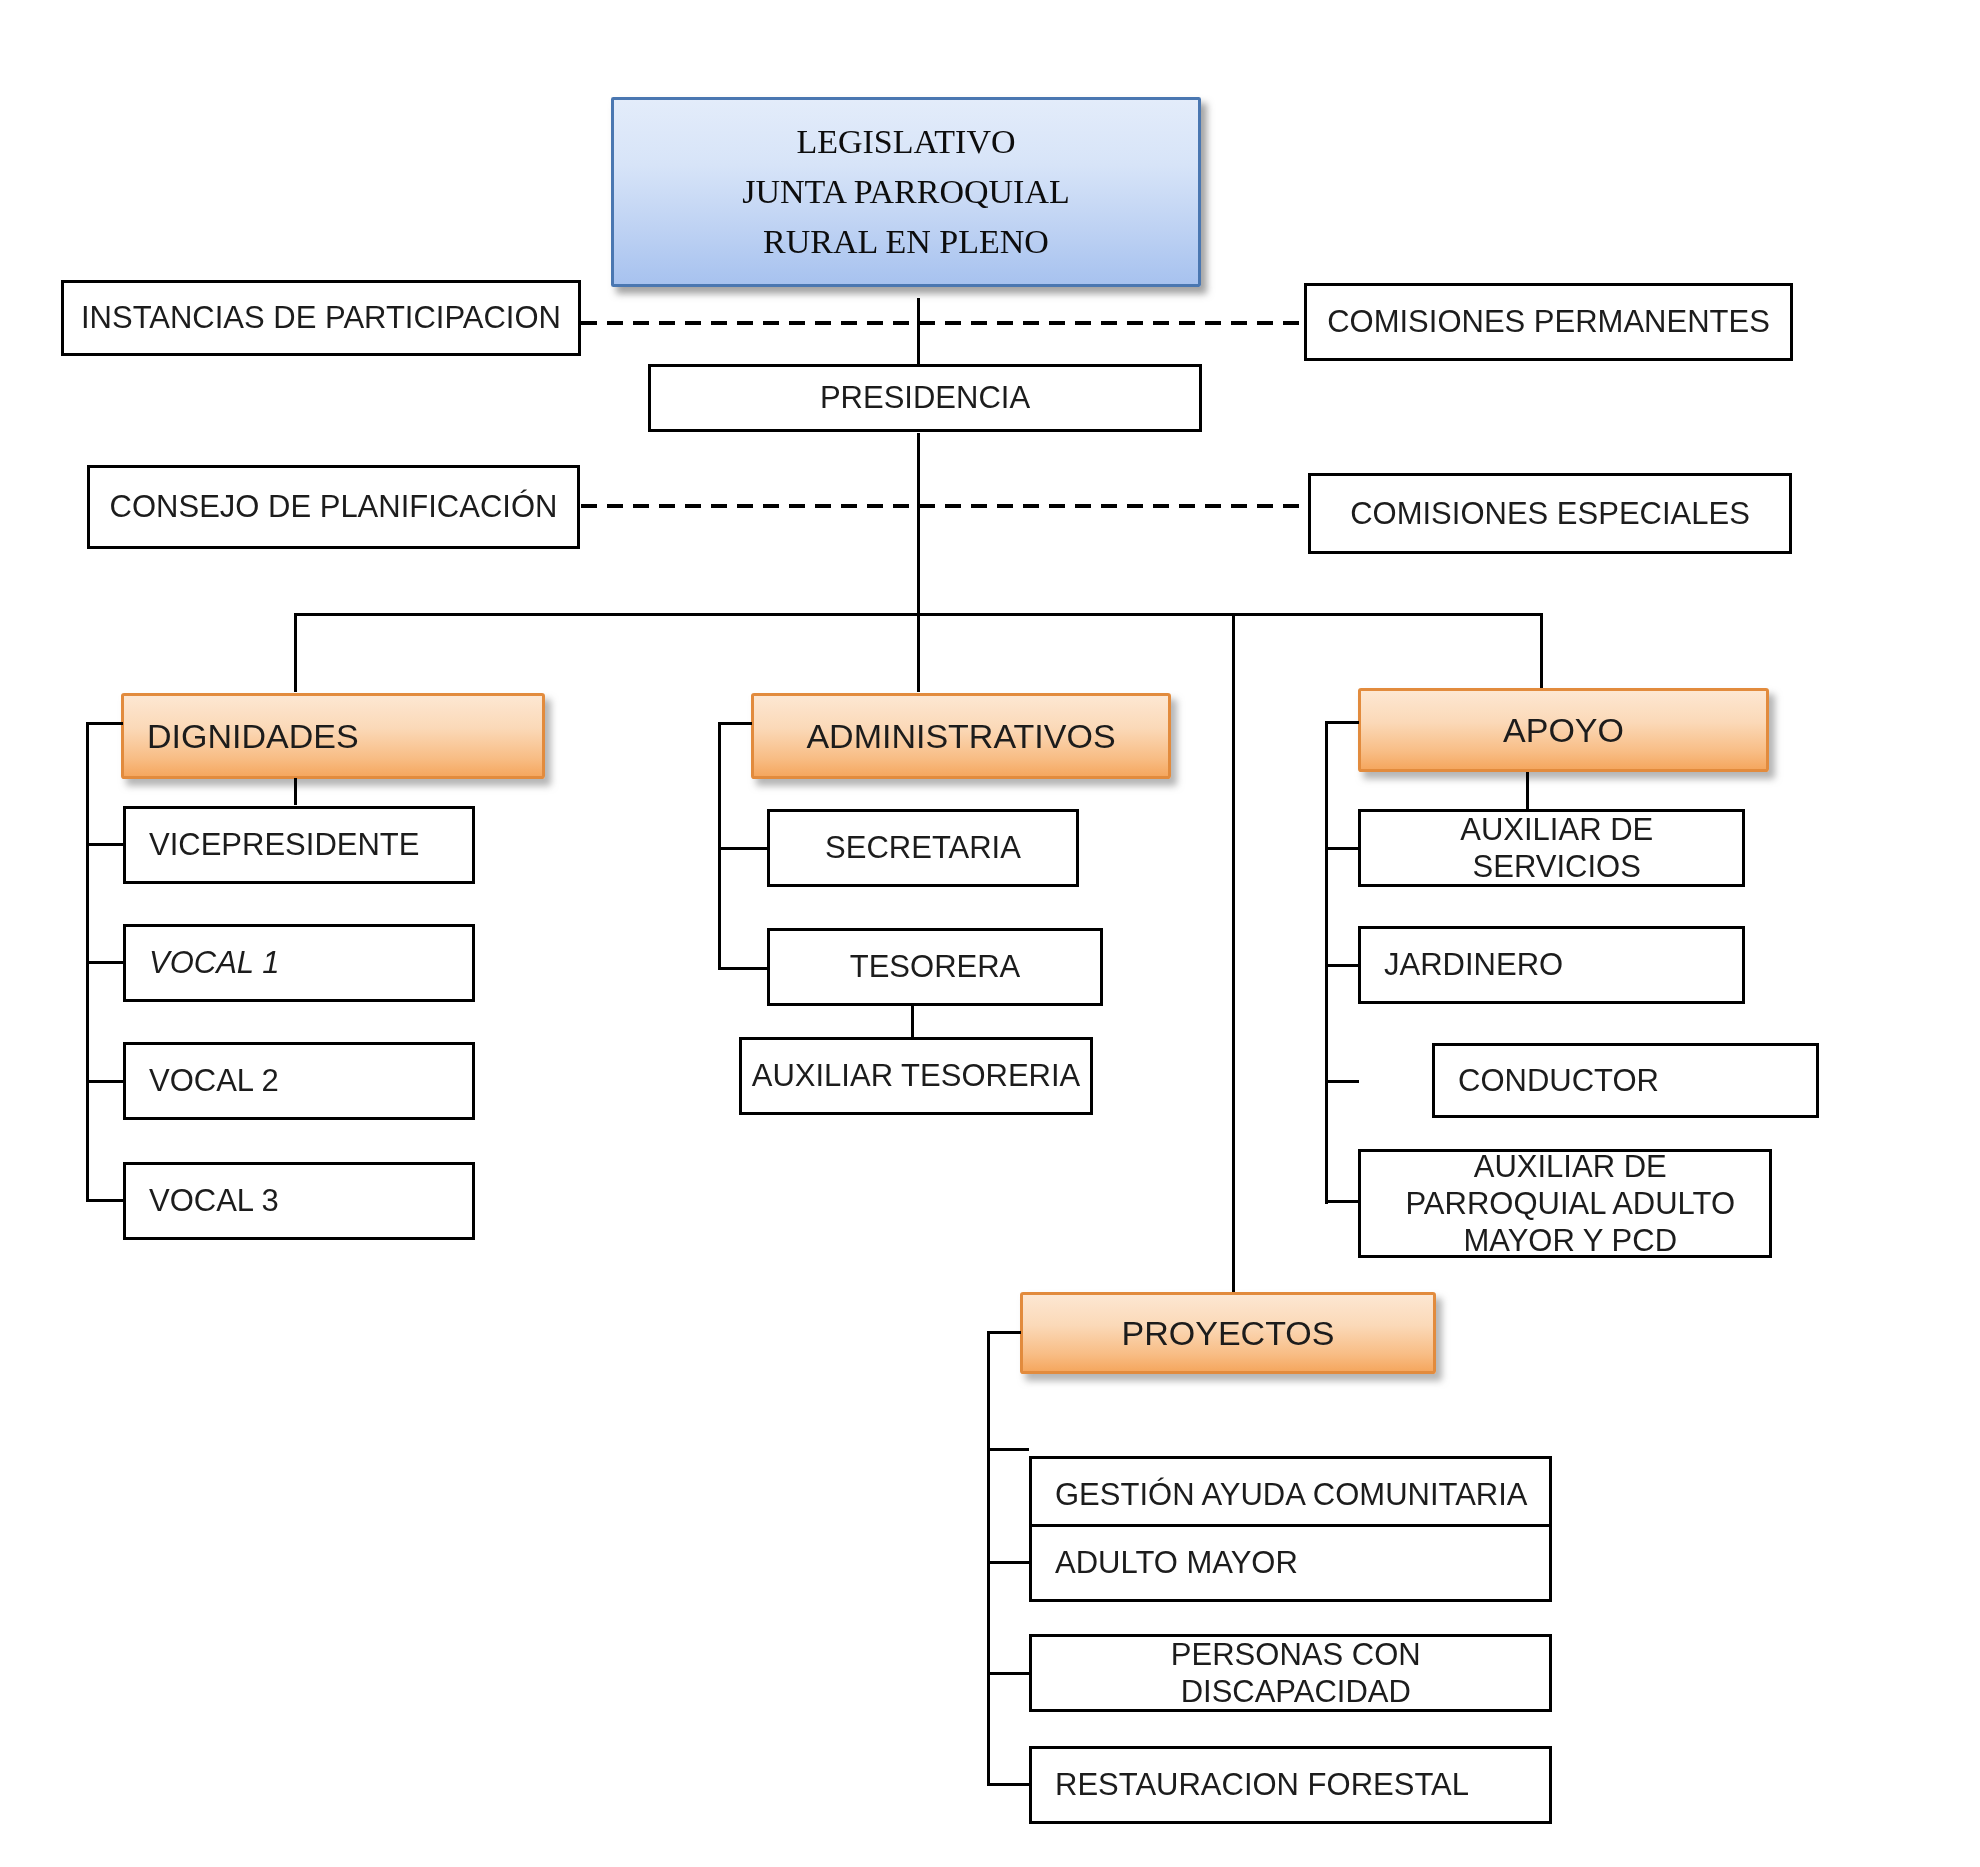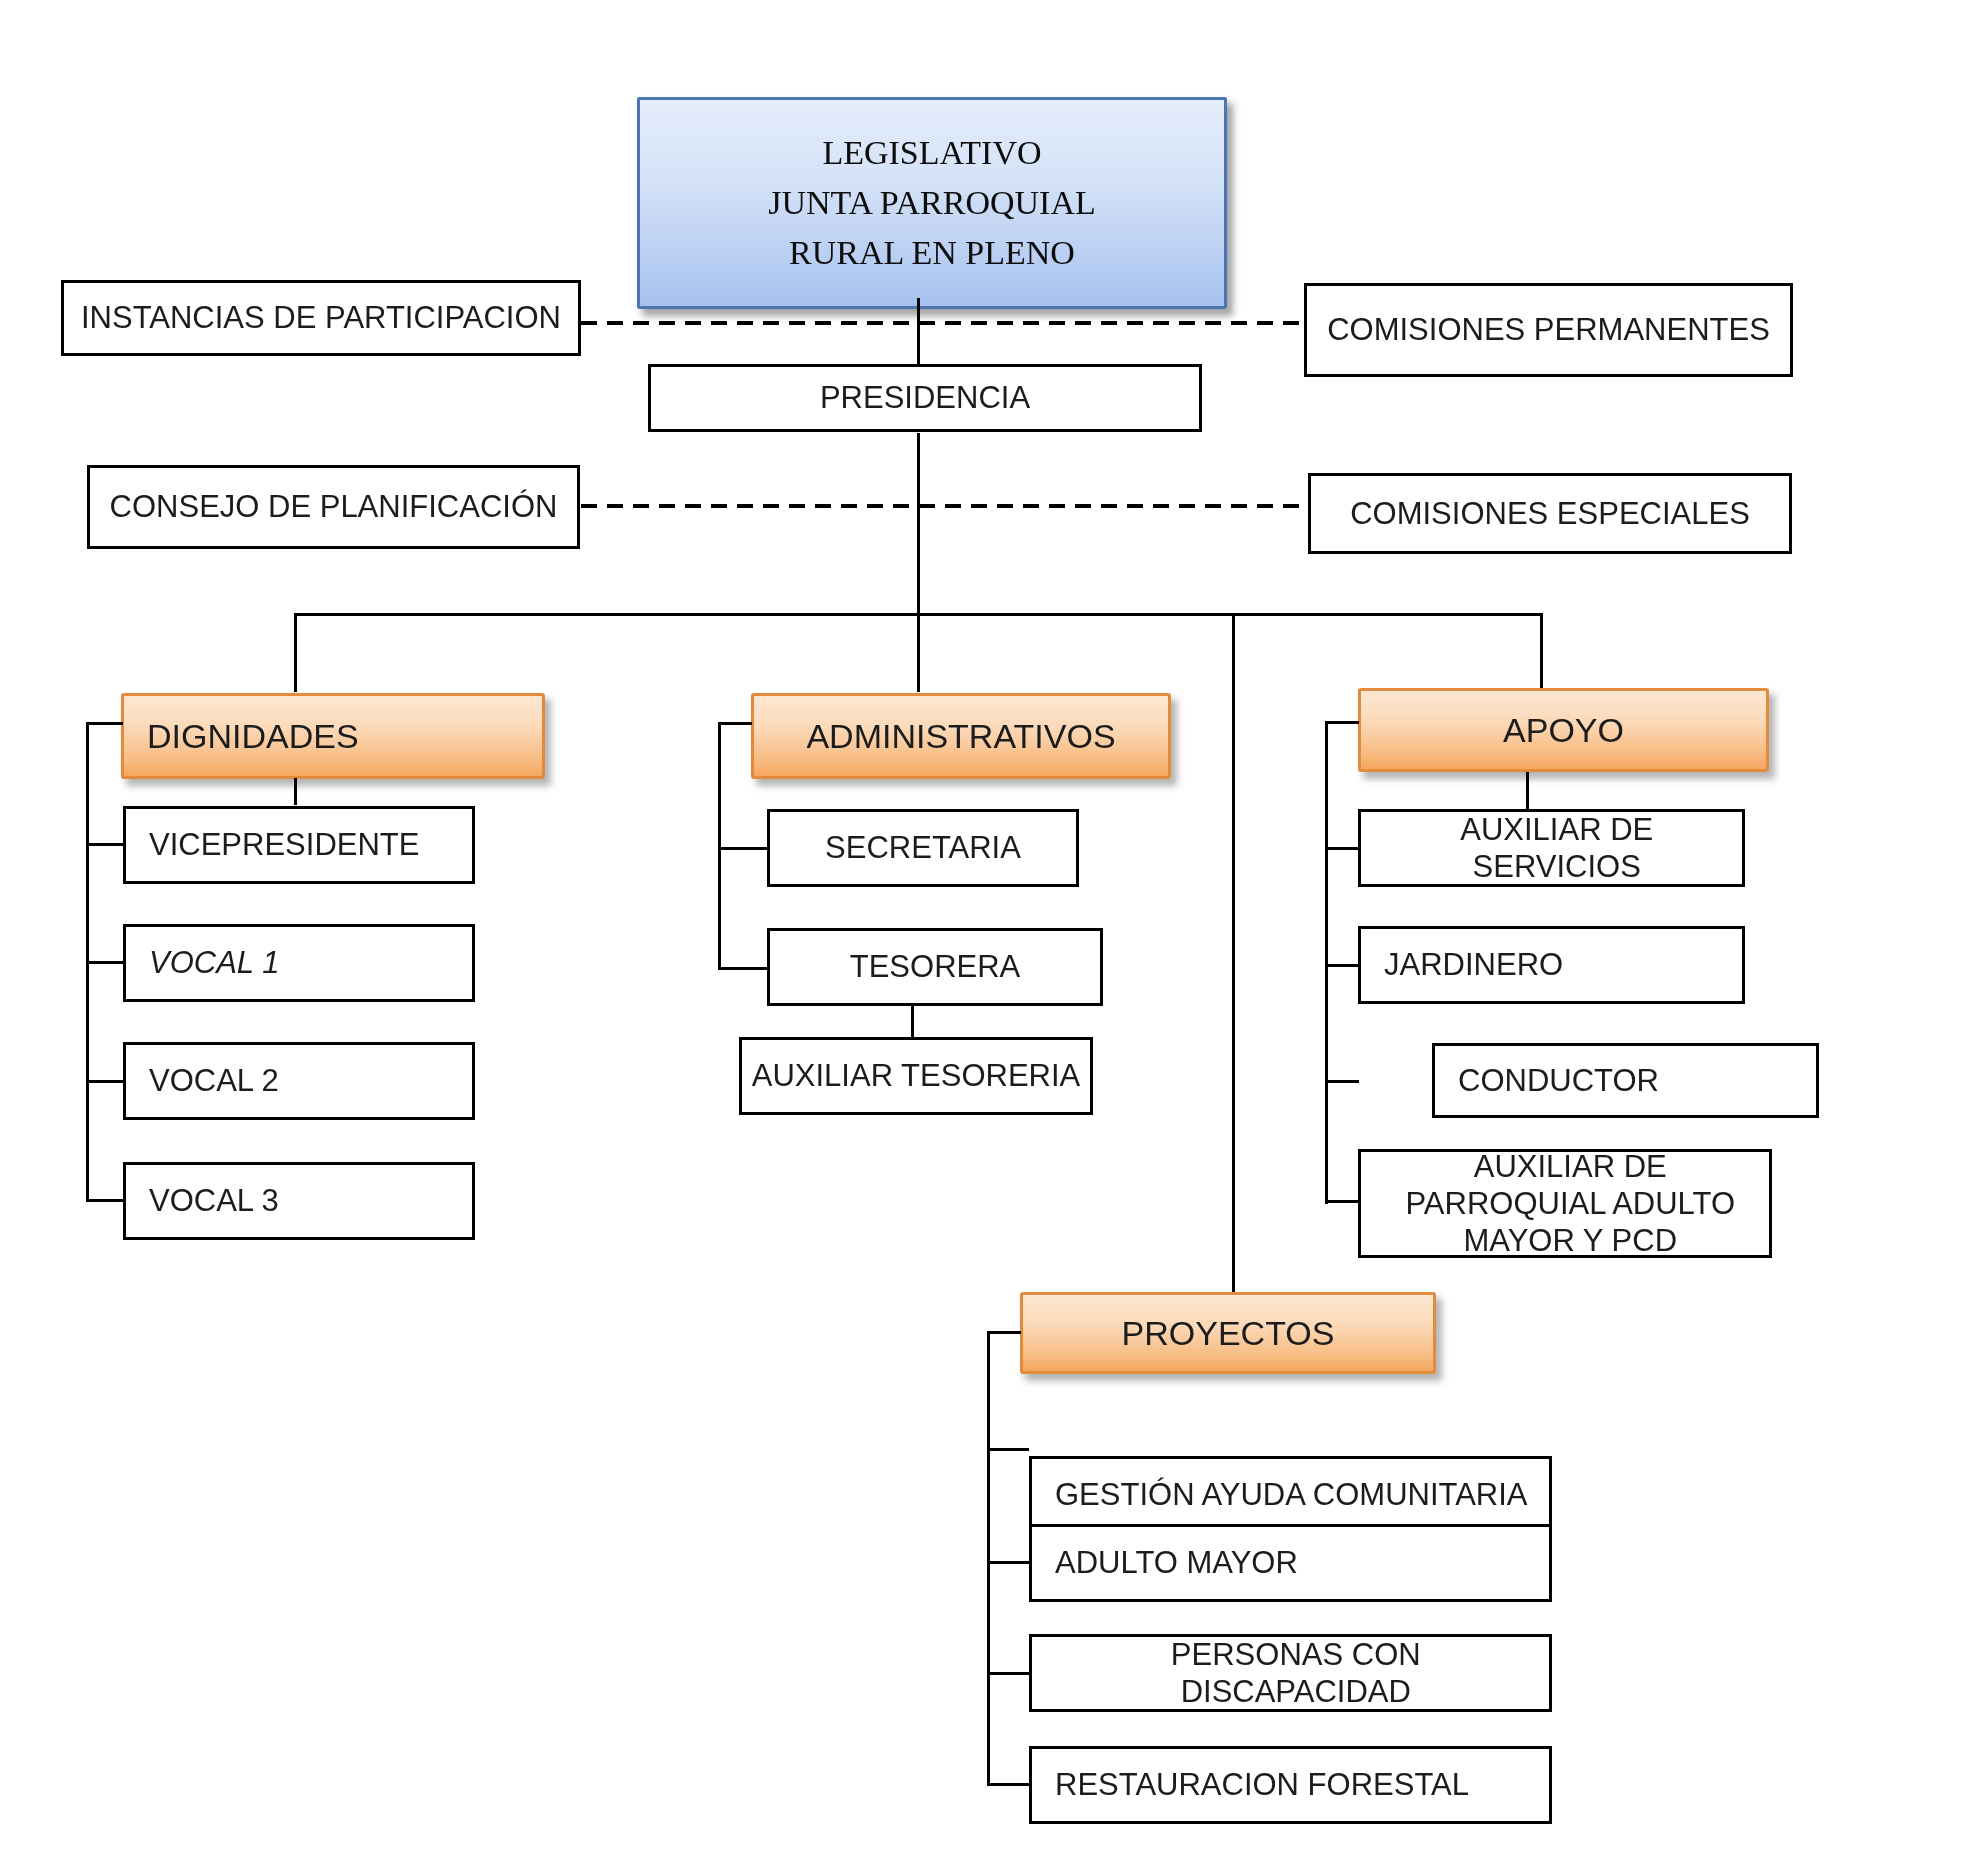--- a/index.html
+++ b/index.html
@@ -57,29 +57,29 @@
     position:absolute;height:3.9px;
     background:repeating-linear-gradient(90deg,#000 0 15.6px,transparent 15.6px 26px);
   }
 </style>
 </head>
 <body>
 
 <div class="stage">
 
 
-  <div class="node center blue" style="left:611px;top:97px;width:590px;height:212px;margin-left:26px;">LEGISLATIVO
+  <div class="node center blue" style="left:611px;top:97px;width:590px;height:190px;">LEGISLATIVO
 JUNTA PARROQUIAL
 RURAL EN PLENO</div>
 
   <div class="vl" style="left:917px;top:298px;height:68px;"></div>
 
   <div class="dash" style="left:581px;top:321px;width:723px;"></div>
   <div class="node center" style="left:61px;top:280px;width:520px;height:76px;text-align:right;">INSTANCIAS DE PARTICIPACION</div>
-  <div class="node center" style="left:1304px;top:283px;width:489px;height:94px;">COMISIONES PERMANENTES</div>
+  <div class="node center" style="left:1304px;top:283px;width:489px;height:78px;">COMISIONES PERMANENTES</div>
 
   <div class="node center" style="left:648px;top:364px;width:554px;height:68px;">PRESIDENCIA</div>
 
   <div class="dash" style="left:581px;top:504px;width:727px;"></div>
   <div class="node center" style="left:87px;top:465px;width:493px;height:84px;">CONSEJO DE PLANIFICACIÓN</div>
   <div class="node center" style="left:1308px;top:473px;width:484px;height:81px;">COMISIONES ESPECIALES</div>
 
   <div class="vl" style="left:917px;top:433px;height:182px;"></div>
   <div class="hl" style="left:294px;top:613px;width:1248px;"></div>
   <div class="vl" style="left:294px;top:613px;height:79px;"></div>

